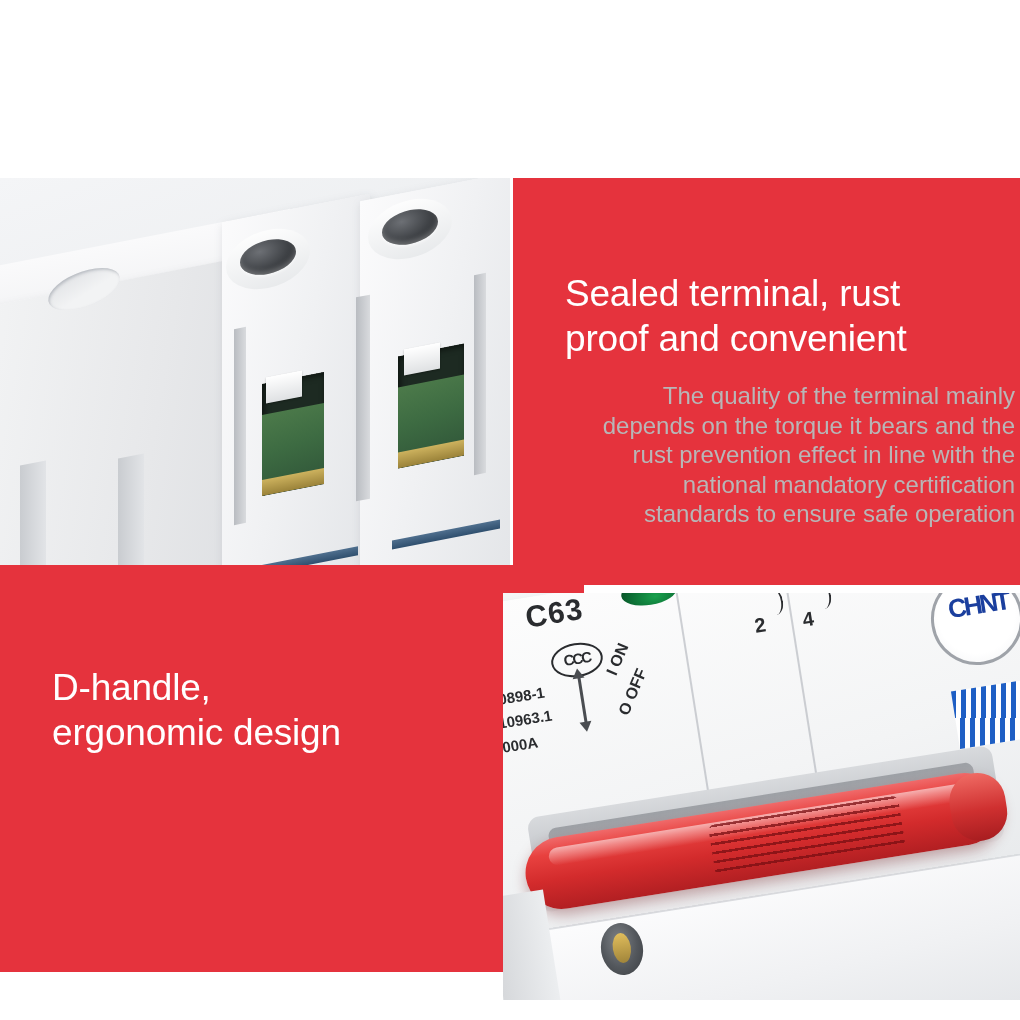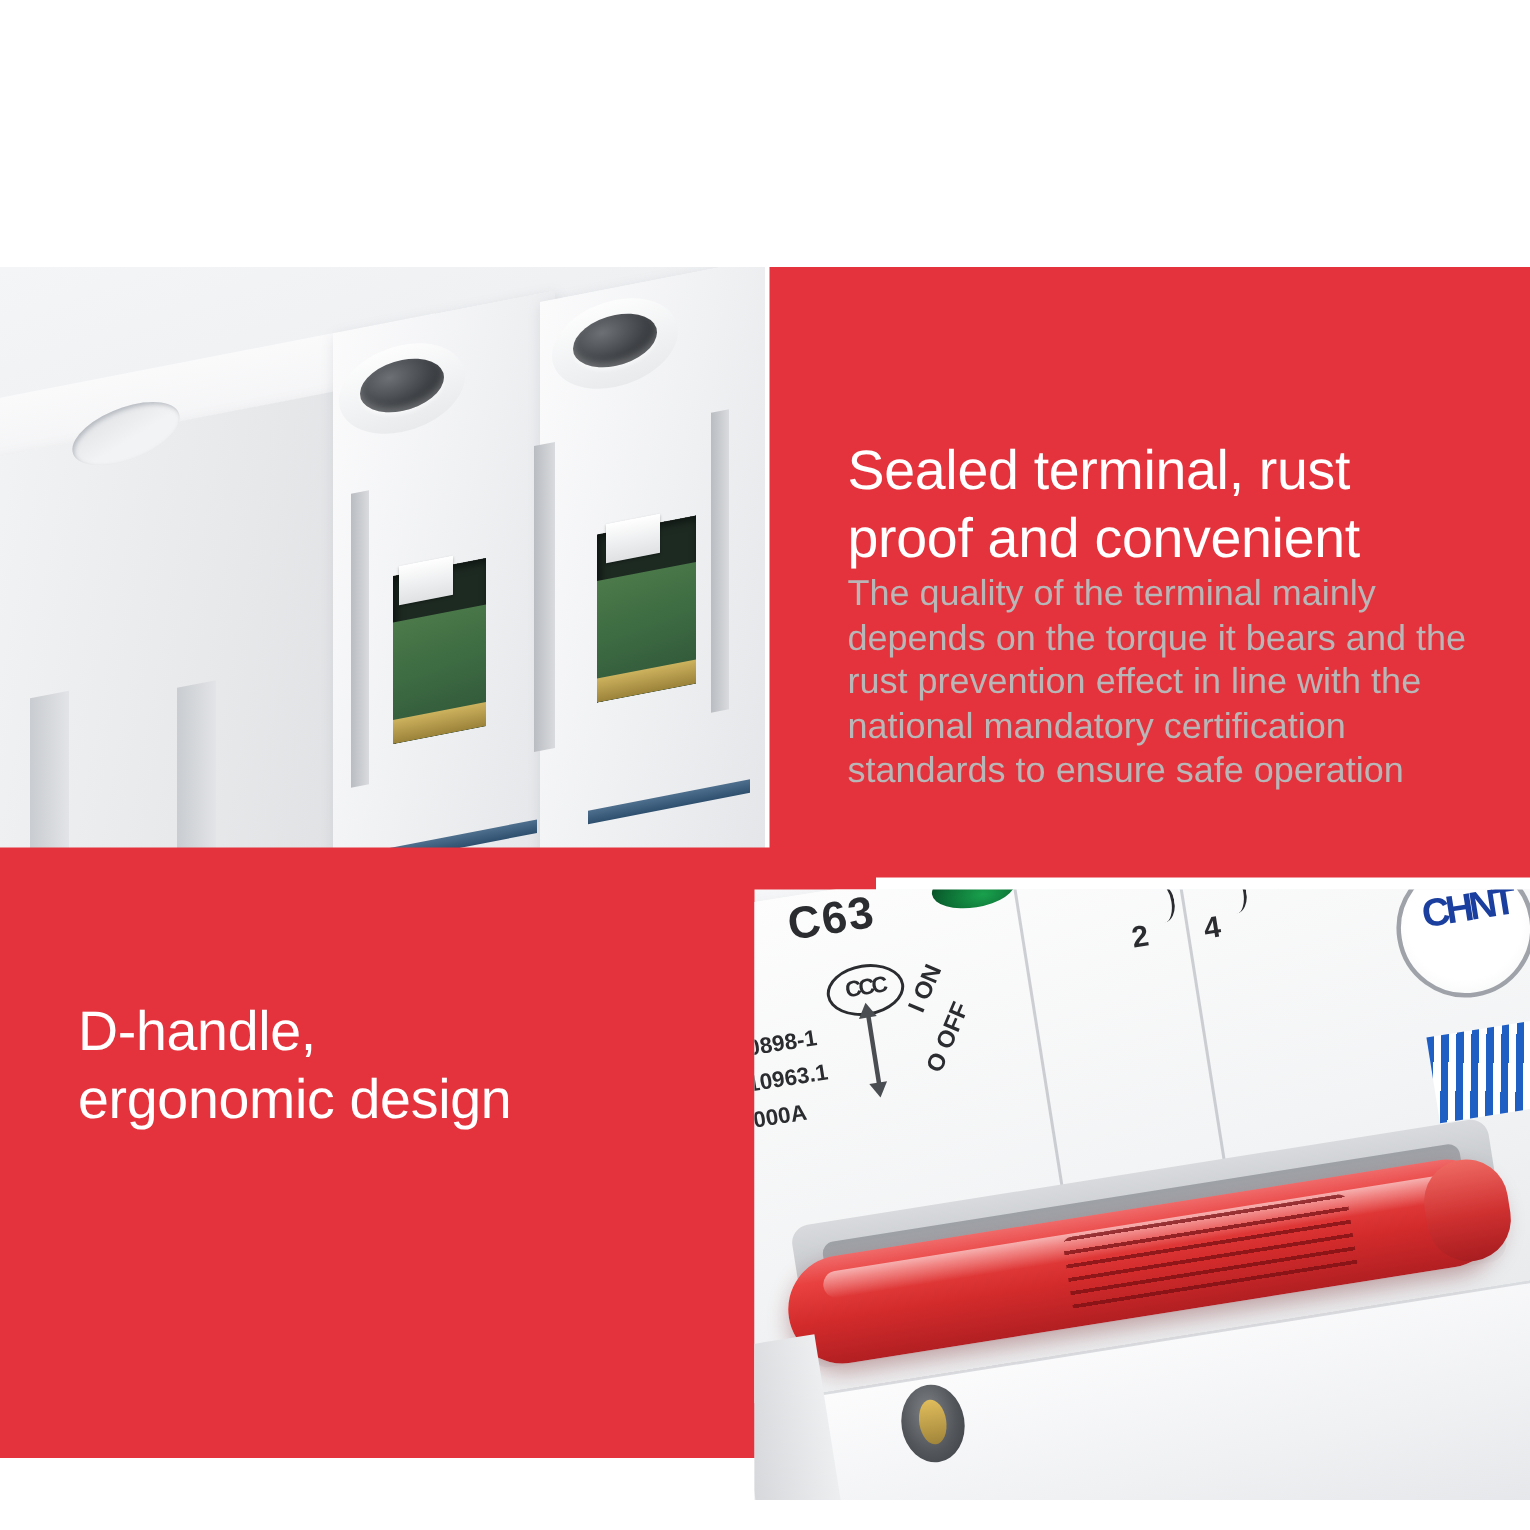--- a/index.html
+++ b/index.html
@@ -45,20 +45,21 @@
     white-space: pre-line;
     margin: 0;
   }
   .bodytext {
     color: #b8b6b7;
     font-size: 24px;
     line-height: 29.5px;
     font-weight: 400;
     white-space: pre-line;
     margin: 0;
+    text-align: right;
   }
 
   
   #photo-terminals {
     left: 0px;
     top: 178px;
     width: 510px;
     height: 407px;
     background: linear-gradient(160deg, #f4f5f7 0%, #eceef0 42%, #e4e6e9 100%);
   }
@@ -184,21 +185,21 @@
   .tl-blue-a { left: 258px; top: 378px; width: 100px; height: 9px; }
   .tl-blue-b { left: 392px; top: 352px; width: 108px; height: 9px; }
 
   
   #panel-sealed-terminal {
     left: 513px;
     top: 178px;
     width: 507px;
     height: 407px;
   }
-  #sealed-heading   { left: 52px; top: 93px;  width: 420px; margin-top: 20px; }
+  #sealed-heading   { left: 52px; top: 93px;  width: 420px; }
   #sealed-body      { left: 52px; top: 203px; width: 450px; }
 
   
   #panel-d-handle {
     left: 0px;
     top: 565px;
     width: 584px;
     height: 407px;
   }
   #handle-heading  { left: 52px; top: 100px; width: 400px; }

